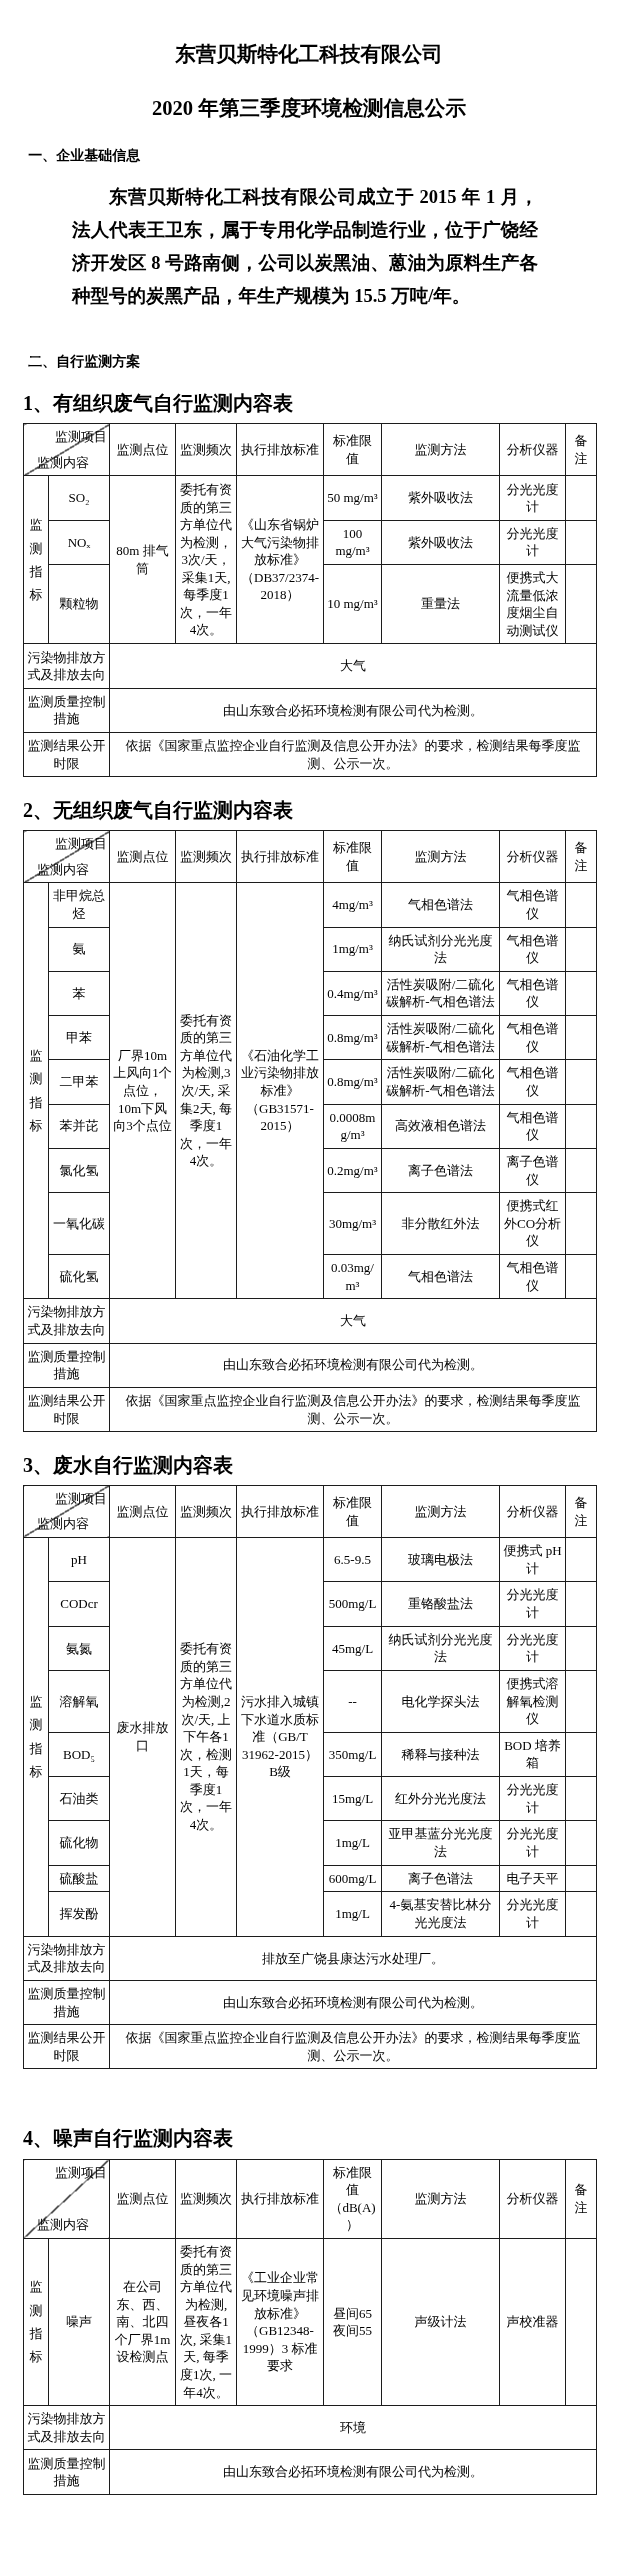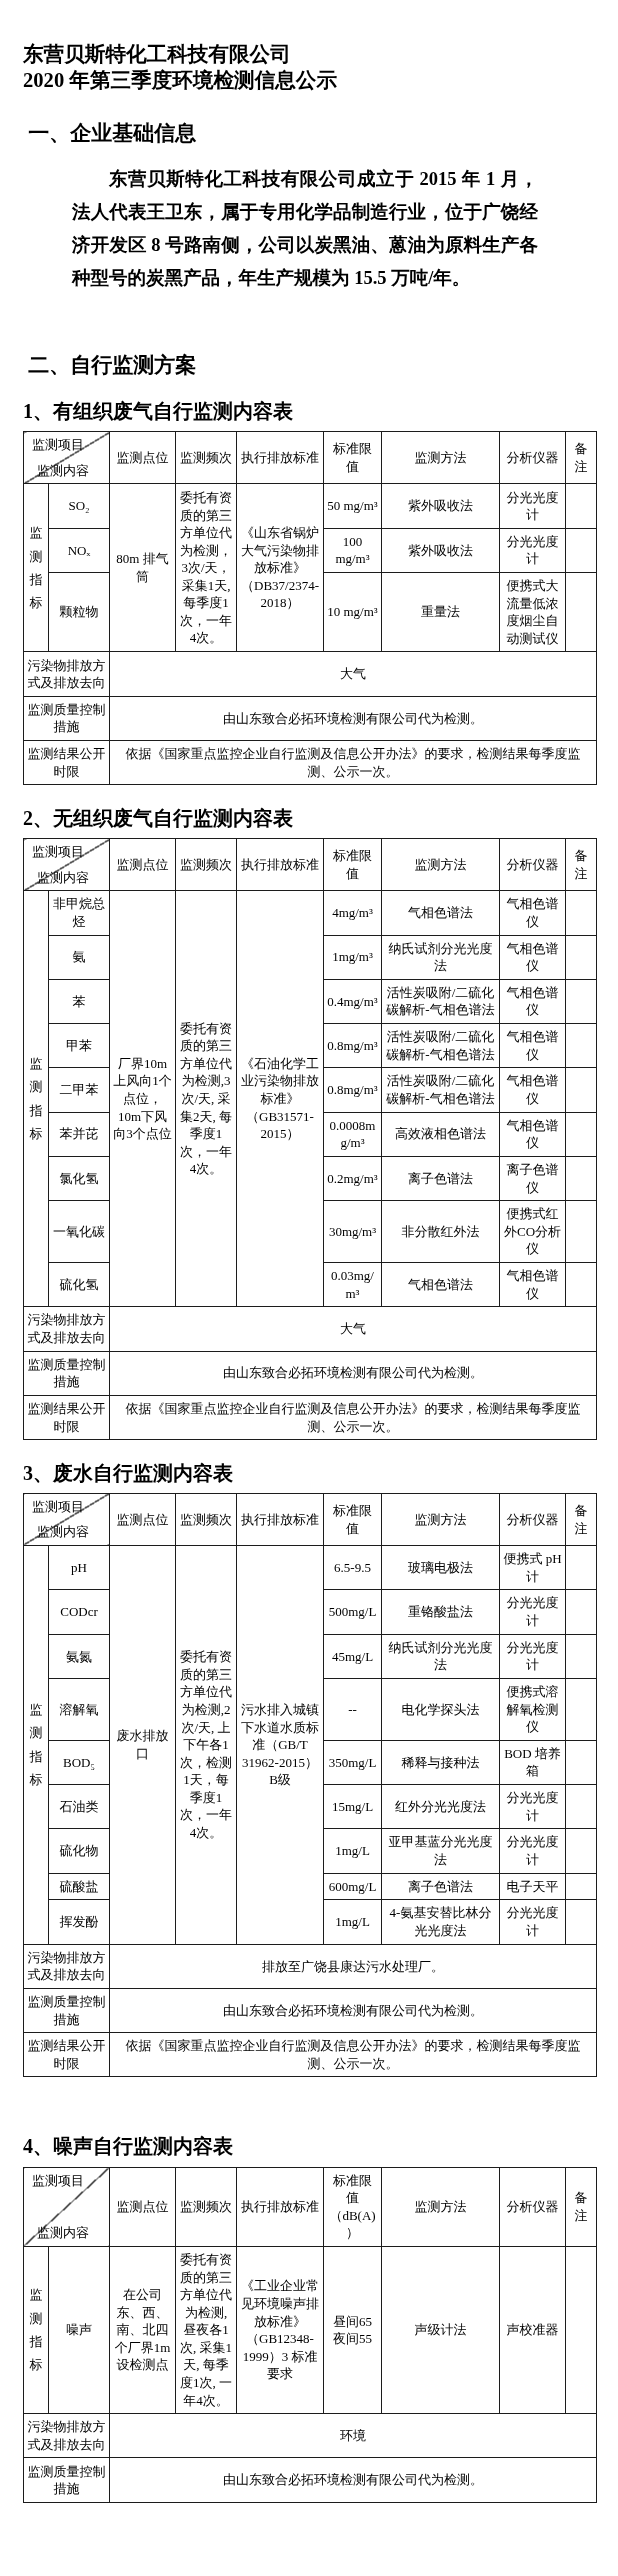--- a/index.html
+++ b/index.html
@@ -2,43 +2,43 @@
 <html style="font-size:8.2px"><head>
 <meta charset="utf-8">
 <style>
   html,body{margin:0;padding:0;background:#e9e9e9;}
   .page{
     width:618px;height:3866px;overflow:hidden;background:#ffffff;
     font-family:"Liberation Serif","DejaVu Serif",serif;color:#000;
     margin:0 auto;position:relative;
   }
   .doc{padding:0 23px;}
-  .title{text-align:left;font-weight:bold;font-size:20.6px;line-height:26px;}
+  .title{text-align:center;font-weight:bold;font-size:20.6px;line-height:26px;}
   .title1{padding-top:41px;}
-  .title2{}
-  .h-sec{font-size:21px;font-weight:bold;margin-left:5.2px;}
+  .title2{margin-top:28px;}
+  .h-sec{font-size:14px;font-weight:bold;margin-left:5.2px;}
   .h1{margin-top:26px;}
-  .h2{margin-top:56px;font-family:Liberation Mono, monospace;}
+  .h2{margin-top:40px;font-family:Liberation Mono, monospace;}
   .para{
     font-size:18.5px;font-weight:bold;line-height:33px;
     text-align:justify;text-indent:2em;margin:15.5px 57px 0 49px;
   }
   .tbl-title{font-size:20px;font-weight:bold;margin:19.6px 0 6.2px 0;}
   table.tbl{width:572px;border-collapse:collapse;table-layout:fixed;border:1.5px solid #1c1c1c;}
   table.tbl td{
     border:1px solid #1c1c1c;font-size:13px;line-height:1.35;
     text-align:center;vertical-align:middle;padding:4.1px 2.6px;
     word-break:break-word;
   }
   td.diag{position:relative;height:43px;padding:0;
     background-image:linear-gradient(to bottom right,
       transparent calc(50% - 0.6px),#1c1c1c calc(50% - 0.6px),
       #1c1c1c calc(50% + 0.6px),transparent calc(50% + 0.6px));
   }
-  td.diag .dt{position:absolute;top:4.1px;right:25px;}
+  td.diag .dt{position:absolute;top:4.1px;right:2px;}
   td.diag .db{position:absolute;bottom:4.1px;left:13px;}
   .vtext{width:14px;margin:0 auto;word-break:break-all;line-height:1.8;}
   td.fval{text-align:left;padding-left:7.2px;margin-top:16px;}
 </style>
 </head>
 <body>
 
 <div class="page">
   <div class="doc">
 

